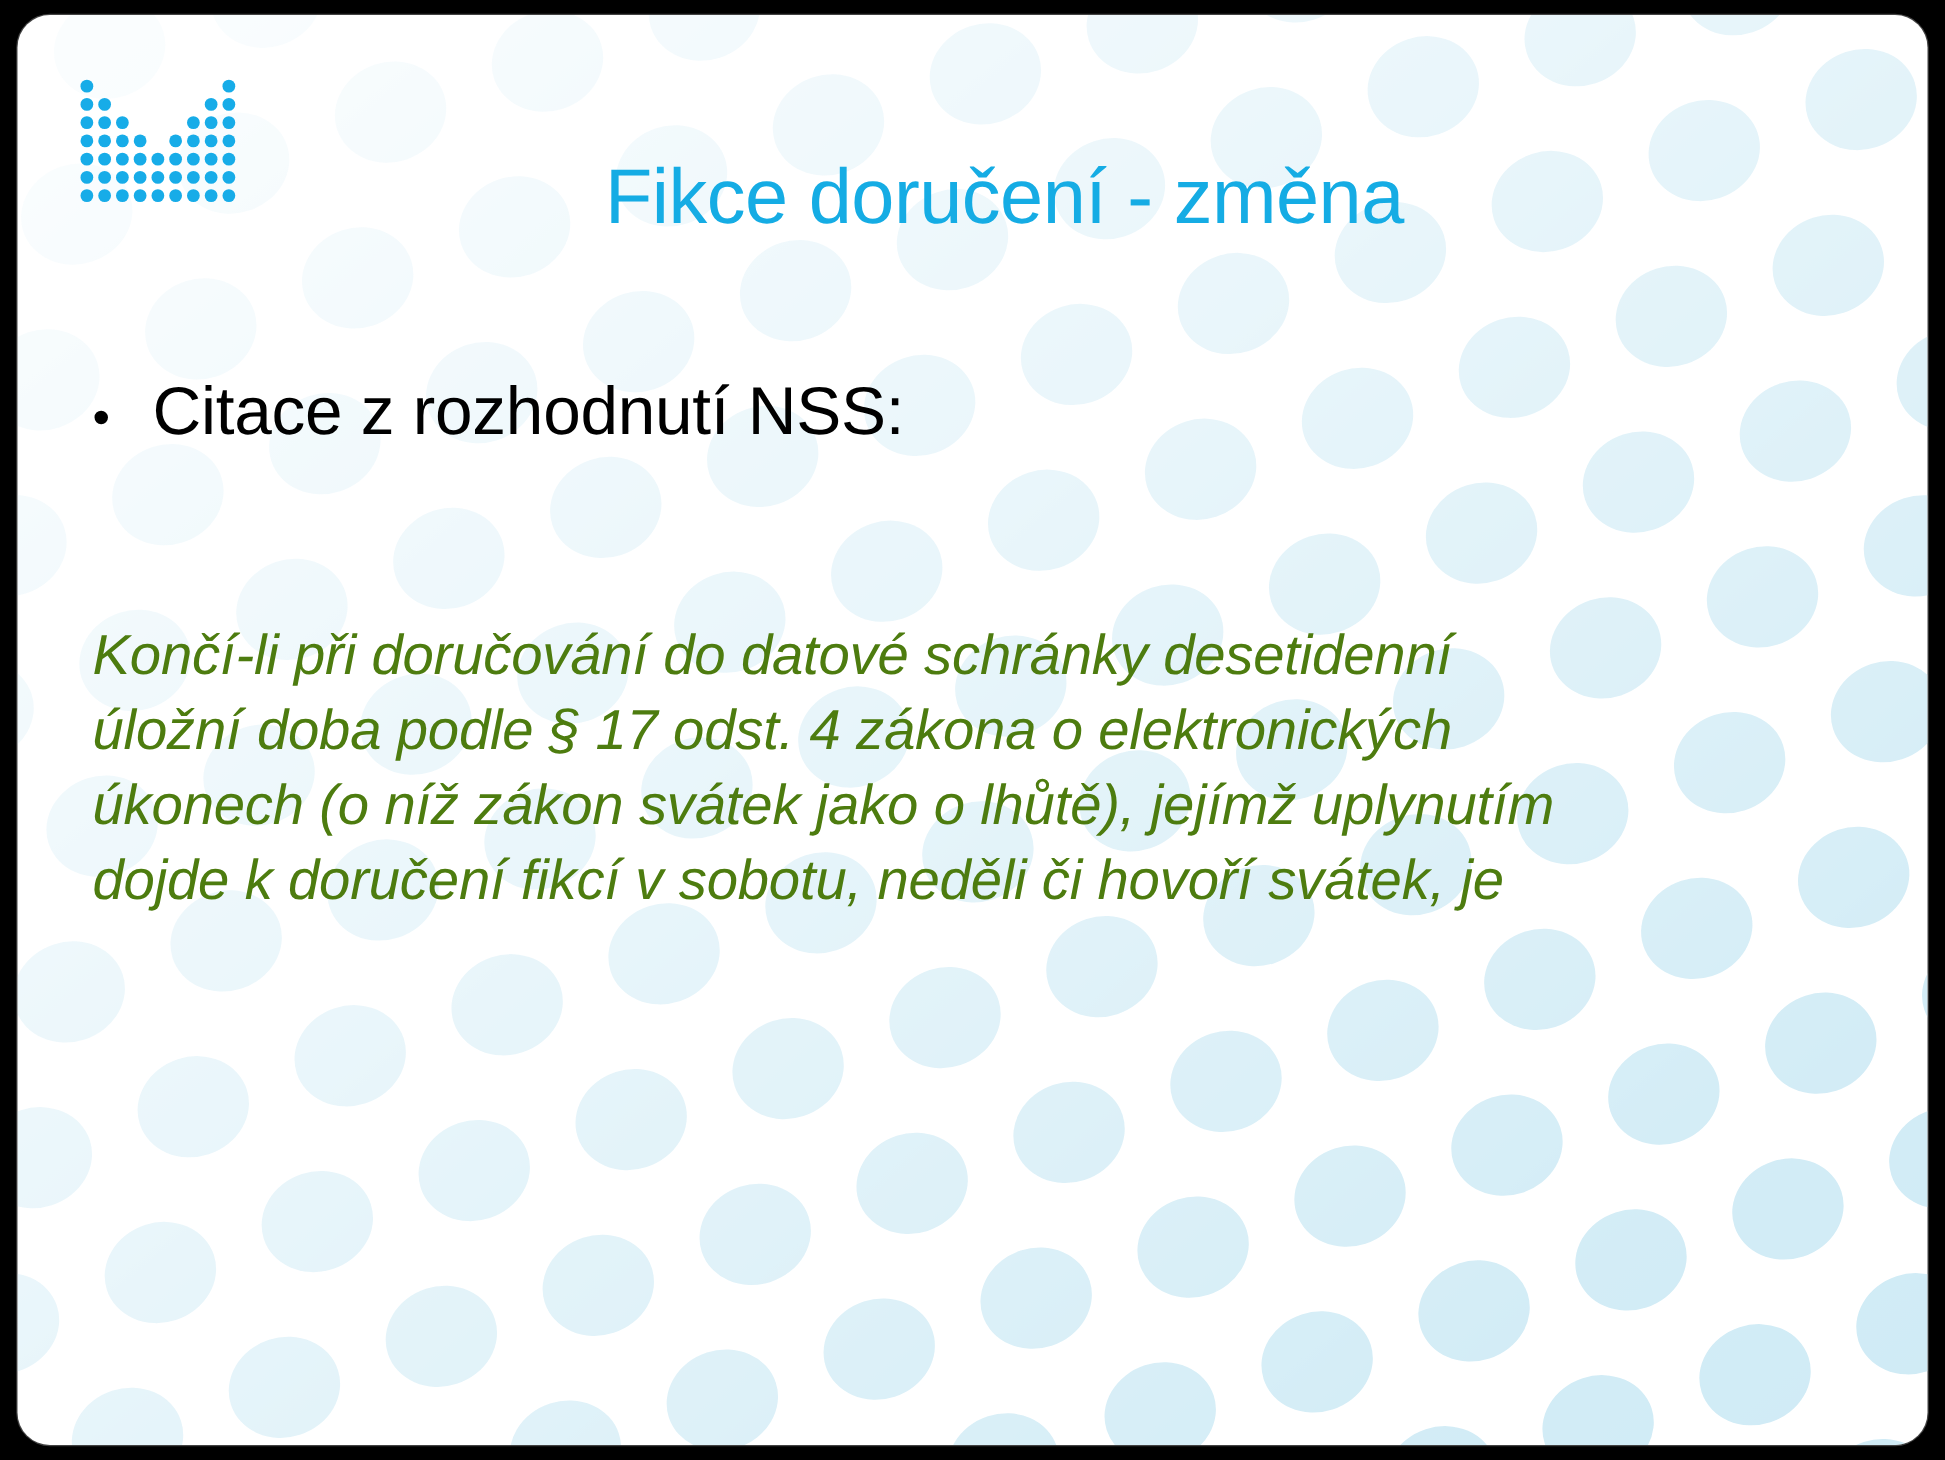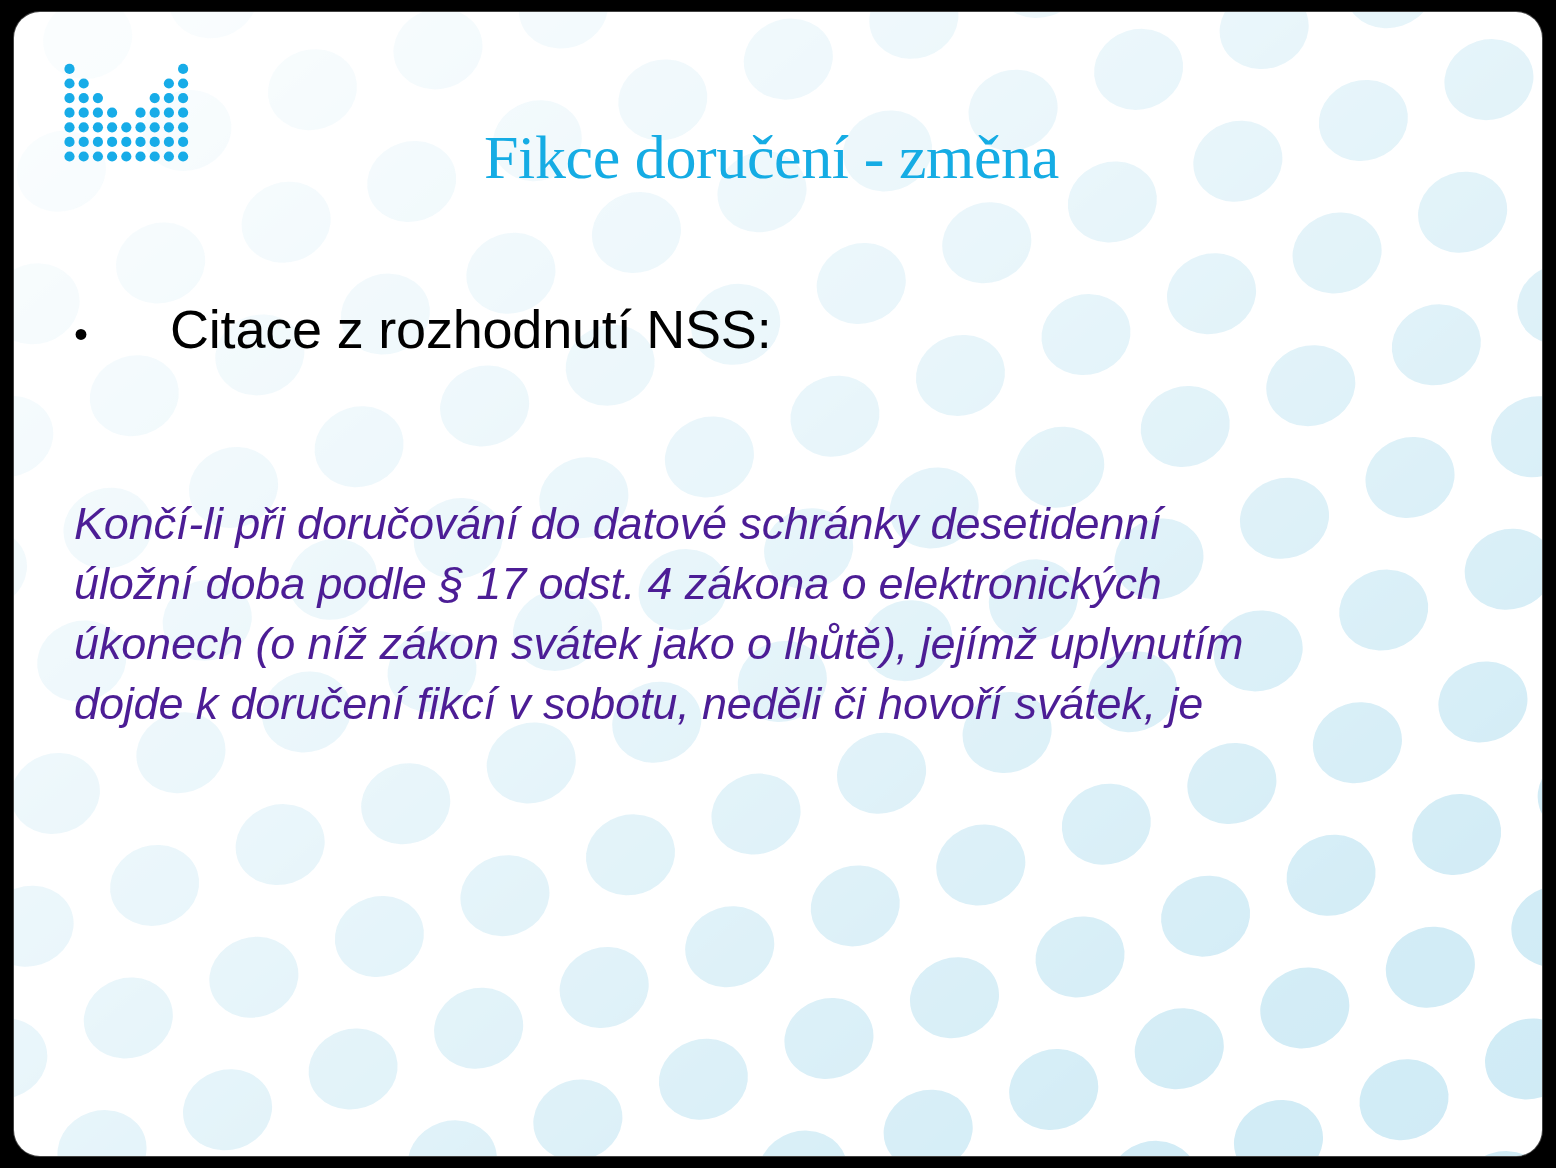--- a/index.html
+++ b/index.html
@@ -67,21 +67,21 @@
     white-space: nowrap;
   }
 
   
   #slide-title {
     position: absolute;
     left: 470px;
     top: 110px;
     width: 1000px;
     z-index: 3;
-    font-family: Liberation Serif, serif;
+    font-family: Liberation Sans, sans-serif;
     font-size: 62px;
     font-weight: 400;
     color: #15ace4;
     letter-spacing: -0.4px;
     white-space: nowrap;
   }
 
   
   #content-area {
     position: absolute;
@@ -109,37 +109,36 @@
     text-align: left;
     padding-left: 8px;
   }
   #bullet-text {
     font-family: "Liberation Sans", sans-serif;
     font-size: 54px;
     font-weight: 400;
     color: #000000;
     letter-spacing: -0.2px;
     white-space: nowrap;
-    margin-left: 48px;
   }
 
   
   #quote-block {
     position: absolute;
     left: 60px;
     top: 482px;
     width: 1380px;
   }
   .quote-line {
     font-family: "Liberation Sans", sans-serif;
     font-style: italic;
     font-size: 45px;
     font-weight: 400;
     line-height: 60px;
-    color: #4c1d95;
+    color: #4d7c0f;
     letter-spacing: -0.15px;
     white-space: nowrap;
   }
 </style>
 </head>
 <body>
 
 <div id="slide-frame">
 
   <div id="slide-canvas">

